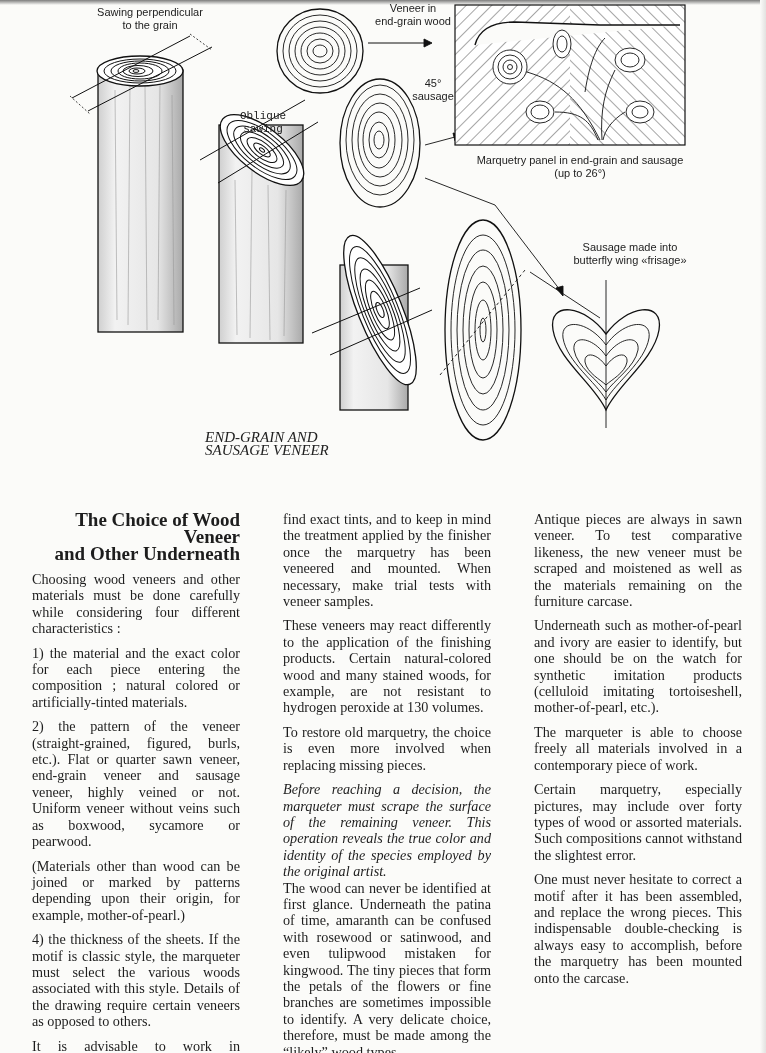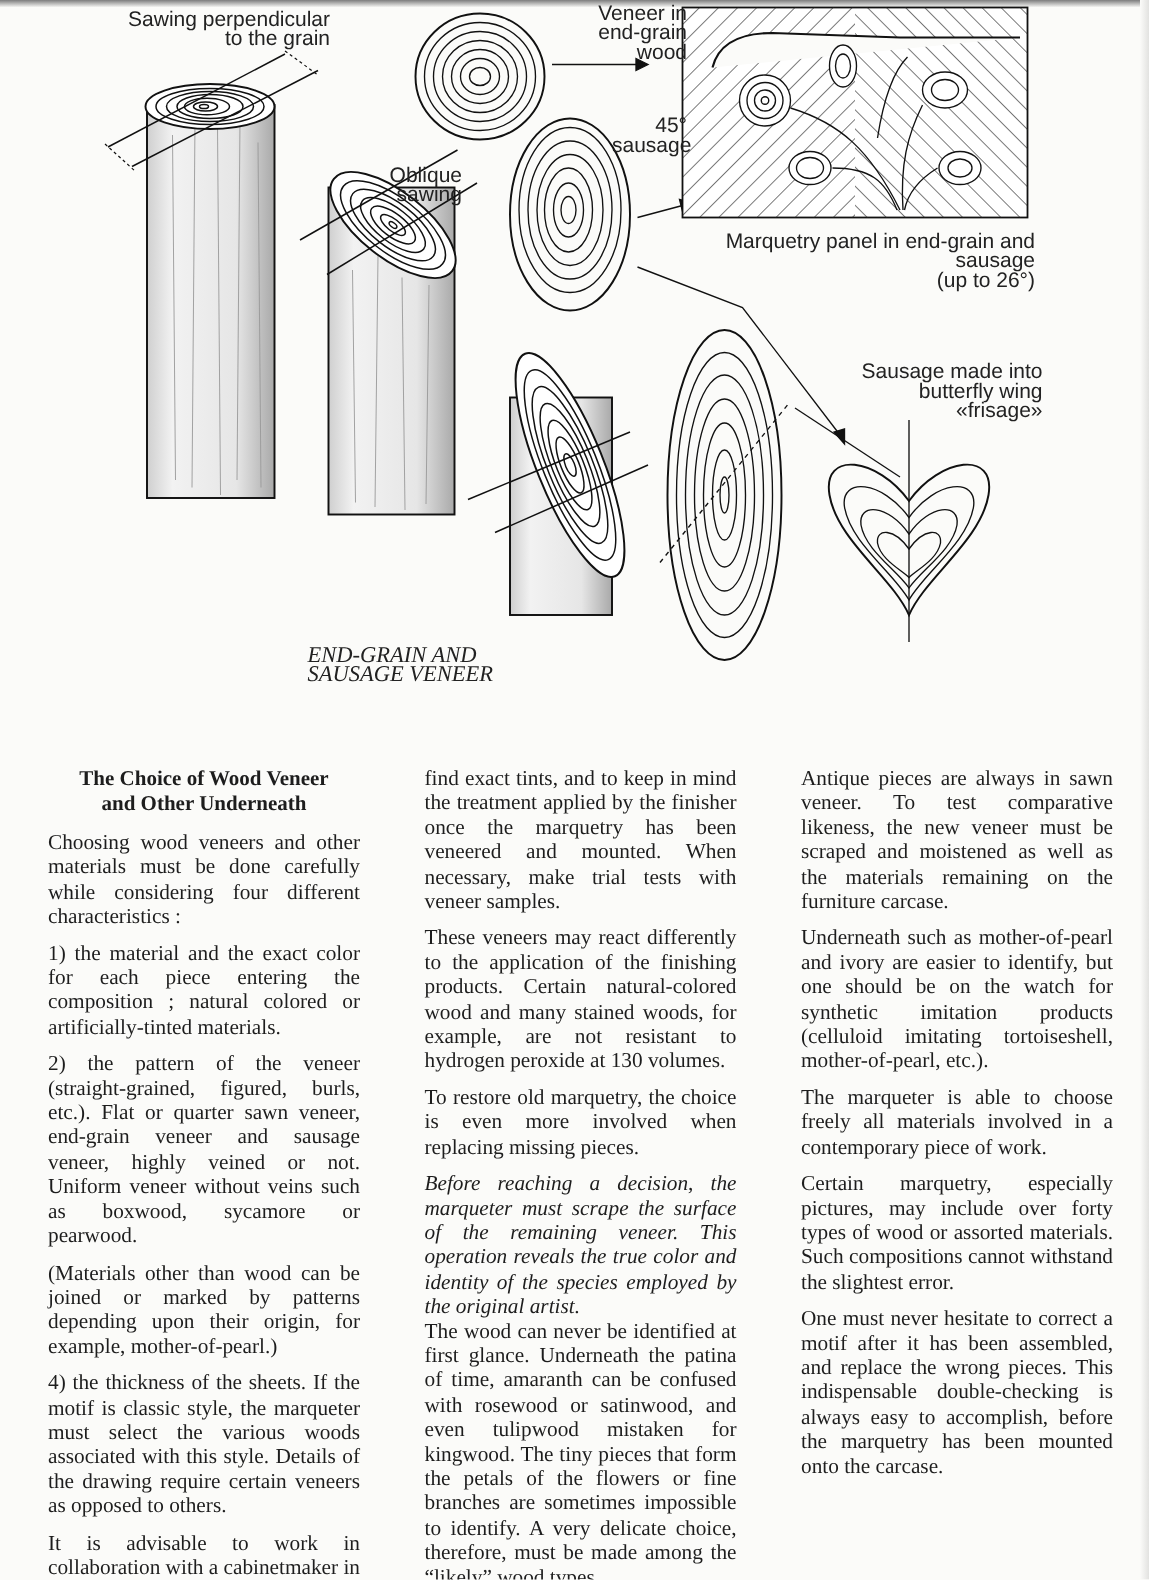--- a/index.html
+++ b/index.html
@@ -2,27 +2,27 @@
 <html><head>
 <meta charset="utf-8">
 <style>
   * { margin:0; padding:0; box-sizing:border-box; }
   html, body { width:766px; height:1053px; background:#fbfbf9; overflow:hidden; }
   body { position:relative; font-family:"Liberation Serif", serif; color:#1d1d1d; }
   .top-shadow { position:absolute; left:0; top:0; width:766px; height:5px; background:linear-gradient(#7d7d7d,#fbfbf9); }
   .right-shadow { position:absolute; right:0; top:0; width:6px; height:1053px; background:linear-gradient(90deg,#fbfbf9,#e2e2e0); }
   .figure { position:absolute; left:0; top:0; width:766px; height:470px; }
   .figure svg { position:absolute; left:0; top:0; }
-  .label { position:absolute; font-family:"Liberation Sans", sans-serif; font-size:14px; line-height:13px; text-align:right; color:#222; }
+  .label { position:absolute; font-family:"Liberation Sans", sans-serif; font-size:11px; line-height:13px; text-align:center; color:#222; }
   .fig-caption { position:absolute; left:205px; top:431px; font-family:"Liberation Serif", serif; font-style:italic; font-size:15px; line-height:13px; color:#222; }
   .col { position:absolute; top:511px; font-size:14.2px; line-height:16.4px; text-align:justify; hyphens:manual; }
   .col1 { left:32px; width:208px; }
   .col2 { left:283px; width:208px; }
   .col3 { left:534px; width:208px; }
-  .col h2 { font-size:14px; line-height:17px; font-weight:bold; margin-bottom:9px; text-align:center; }
+  .col h2 { font-size:19px; line-height:17px; font-weight:bold; margin-bottom:9px; text-align:right; }
   .col p { margin-bottom:8px; }
   .col p.tight { margin-bottom:0;font-style:italic; }
 </style>
 </head>
 <body>
 
 <div class="top-shadow"></div>
 <div class="right-shadow"></div>
 
 <div class="figure">
@@ -170,21 +170,21 @@
         <path d="M625,112 C612,120 605,130 603,140" fill="none"></path>
         <path d="M585,92 C590,60 598,45 605,38" fill="none"></path>
       </g>
     </g>
   </svg>
 
   <div class="label" style="left:80px; top:6px; width:140px;">
     <div>Sawing perpendicular</div>
     <div>to the grain</div>
   </div>
-  <div class="label" style="left:218px; top:110px; width:90px;">Oblique sawing</div>
+  <div class="label" style="left:218px; top:110px; width:90px;font-family:Liberation Mono, monospace;">Oblique sawing</div>
   <div class="label" style="left:368px; top:2px; width:90px;">
     <div>Veneer in</div>
     <div>end-grain wood</div>
   </div>
   <div class="label" style="left:408px; top:77px; width:50px;">
     <div>45°</div>
     <div>sausage</div>
   </div>
   <div class="label" style="left:470px; top:154px; width:220px;">
     <div>Marquetry panel in end-grain and sausage</div>

